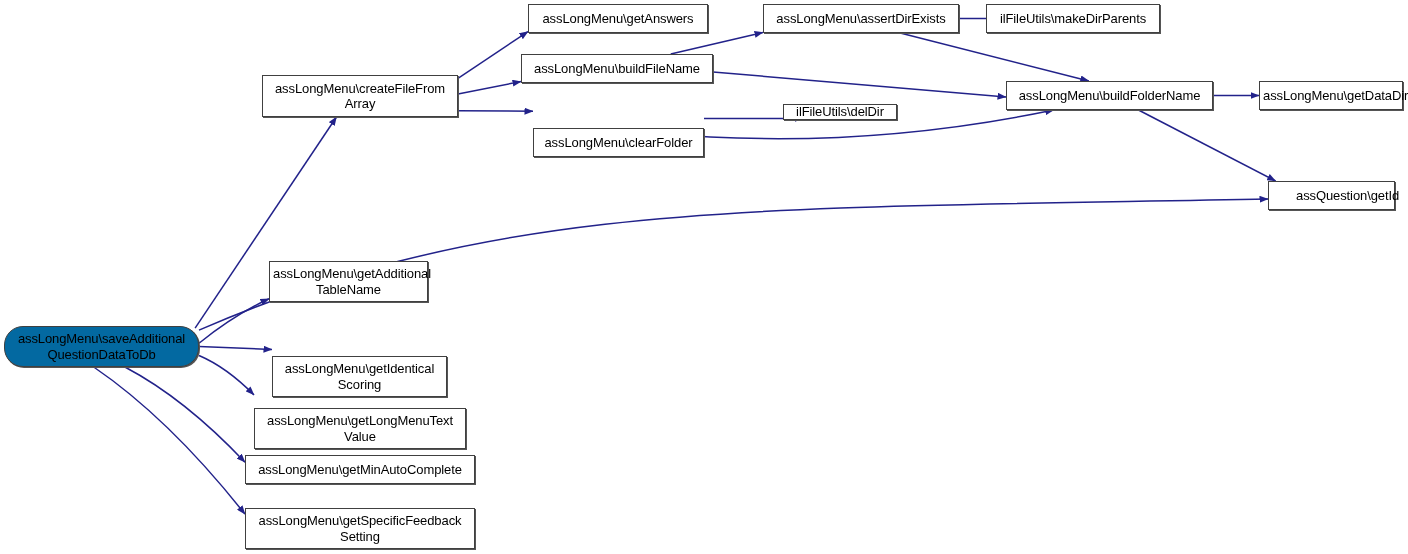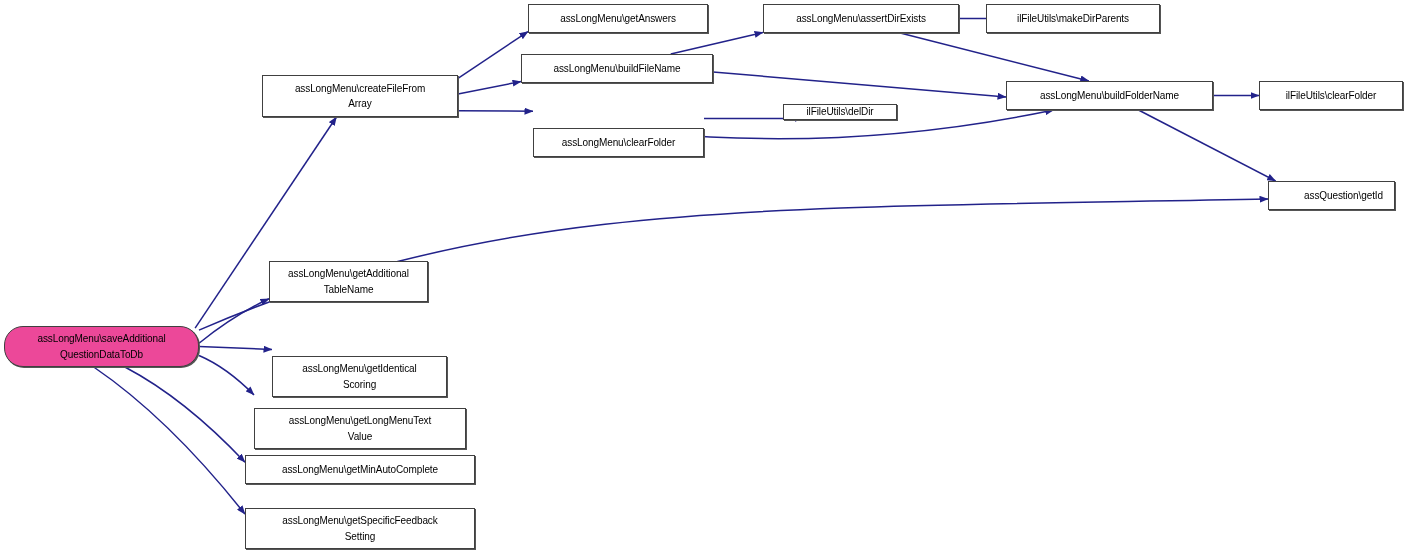--- a/index.html
+++ b/index.html
@@ -24,32 +24,32 @@
     width: 1408px;
     height: 554px;
   }
   .node {
     position: absolute;
     box-sizing: border-box;
     border: 1px solid #404040;
     background: #ffffff;
     color: #000000;
     font-family: "Liberation Sans", sans-serif;
-    font-size: 10px;
+    font-size: 13px;
     line-height: 15.5px;
     display: flex;
     align-items: center;
     justify-content: center;
     text-align: center;
     white-space: pre-line;
     letter-spacing: -0.1px;
     box-shadow: 1px 1px 0 0 #555555;
   }
   .node.highlight {
-    background: #ec4899;
+    background: #0369a1;
     border-radius: 19px;
   }
   .node-label {
     display: block;
     width: 100%;
     padding: 0 3px;
     box-sizing: border-box;
   }
 </style>
 </head>
@@ -88,21 +88,21 @@
 QuestionDataToDb</span></div>
       <div class="node" style="left: 262px; top: 75px; width: 196px; height: 42px;"><span class="node-label">assLongMenu\createFileFrom
 Array</span></div>
       <div class="node" style="left: 528px; top: 4px; width: 180px; height: 29px;"><span class="node-label">assLongMenu\getAnswers</span></div>
       <div class="node" style="left: 521px; top: 54px; width: 192px; height: 29px;"><span class="node-label">assLongMenu\buildFileName</span></div>
       <div class="node" style="left: 533px; top: 108px; width: 171px; height: 29px; margin-top: 20px;"><span class="node-label">assLongMenu\clearFolder</span></div>
       <div class="node" style="left: 763px; top: 4px; width: 196px; height: 29px;"><span class="node-label">assLongMenu\assertDirExists</span></div>
       <div class="node" style="left: 783px; top: 104px; width: 114px; height: 16px; text-align: center;"><span class="node-label">ilFileUtils\delDir</span></div>
       <div class="node" style="left: 986px; top: 4px; width: 174px; height: 29px;"><span class="node-label">ilFileUtils\makeDirParents</span></div>
       <div class="node" style="left: 1006px; top: 81px; width: 207px; height: 29px;"><span class="node-label">assLongMenu\buildFolderName</span></div>
-      <div class="node" style="left: 1259px; top: 81px; width: 144px; height: 29px;"><span class="node-label">ilFileUtils\clearFolder</span></div>
+      <div class="node" style="left: 1259px; top: 81px; width: 144px; height: 29px;"><span class="node-label">assLongMenu\getDataDir</span></div>
       <div class="node" style="left: 1268px; top: 181px; width: 127px; height: 29px; padding-left: 24px;"><span class="node-label">assQuestion\getId</span></div>
       <div class="node" style="left: 269px; top: 261px; width: 159px; height: 41px;"><span class="node-label">assLongMenu\getAdditional
 TableName</span></div>
       <div class="node" style="left: 272px; top: 329px; width: 175px; height: 41px; margin-top: 27px;"><span class="node-label">assLongMenu\getIdentical
 Scoring</span></div>
       <div class="node" style="left: 254px; top: 408px; width: 212px; height: 41px;"><span class="node-label">assLongMenu\getLongMenuText
 Value</span></div>
       <div class="node" style="left: 245px; top: 455px; width: 230px; height: 29px;"><span class="node-label">assLongMenu\getMinAutoComplete</span></div>
       <div class="node" style="left: 245px; top: 508px; width: 230px; height: 41px;"><span class="node-label">assLongMenu\getSpecificFeedback
 Setting</span></div>

